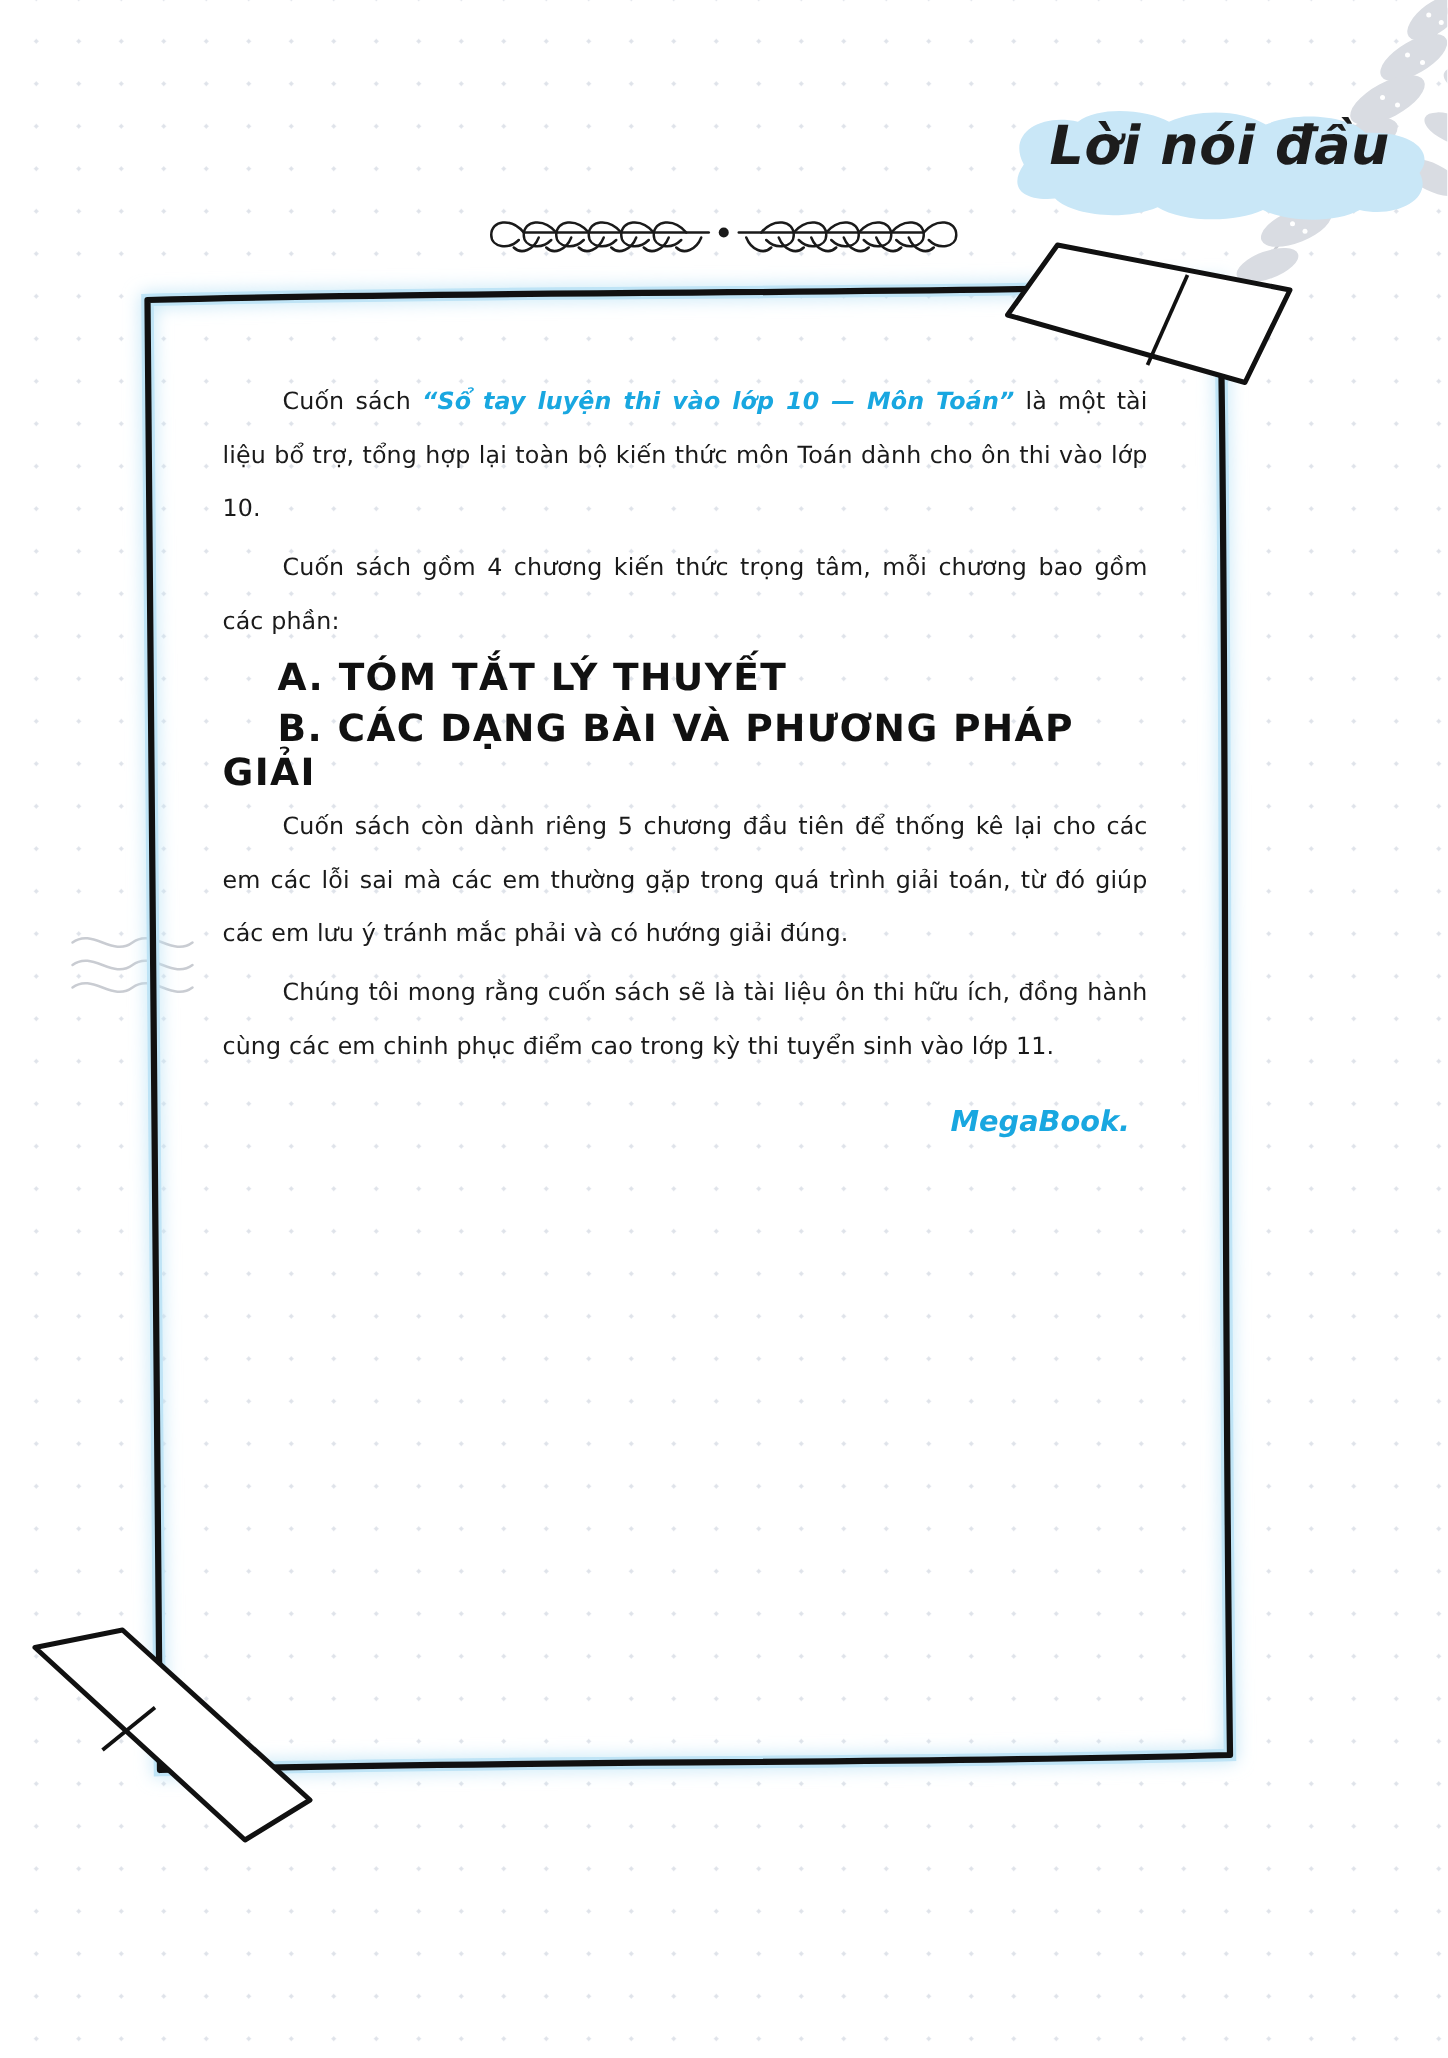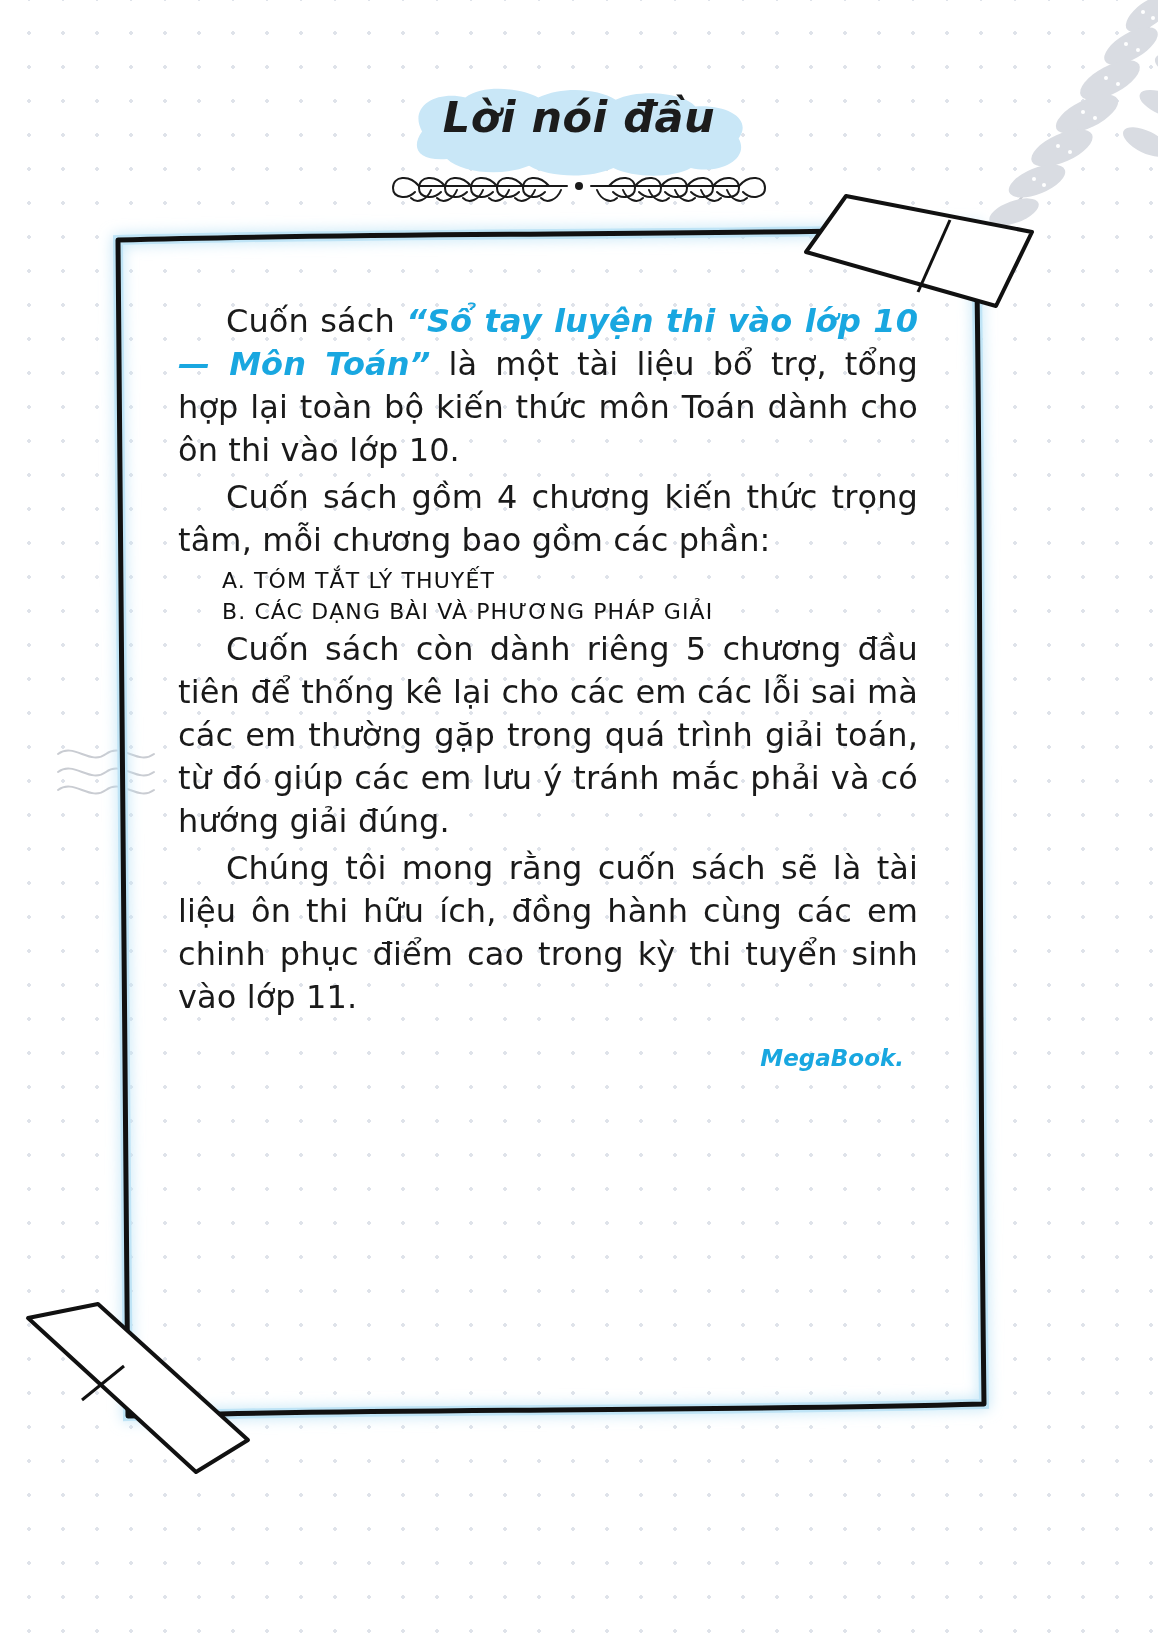--- a/index.html
+++ b/index.html
@@ -44,21 +44,21 @@
     height: 70px;
     pointer-events: none;
   }
 
   
   .title-wrap {
     position: absolute;
     top: 86px;
     left: 0;
     right: 0;
-    text-align: center;
+    text-align: right;
   }
   .title-blob {
     position: relative;
     display: inline-block;
     padding: 6px 46px 12px 46px;
   }
   .title-blob .blob-bg {
     position: absolute;
     left: 0; top: 0; right: 0; bottom: 0;
     z-index: 0;
@@ -102,36 +102,36 @@
   
   .content {
     position: absolute;
     left: 178px;
     top: 300px;
     width: 740px;
     color: #1a1a1a;
   }
   p.para {
     margin: 0 0 4px 0;
-    font-size: 32px;
+    font-size: 19px;
     line-height: 43px;
     text-align: justify;
     text-indent: 48px;
     font-family: "DejaVu Sans", sans-serif;
     letter-spacing: 0.1px;
   }
   .hl {
     color: #19a7e0;
     font-weight: bold;
     font-style: italic;
   }
   h3.heading {
     margin: 6px 0 4px 0;
-    font-size: 22px;
-    font-weight: normal;
+    font-size: 30px;
+    font-weight: bold;
     letter-spacing: 1.1px;
     text-indent: 44px;
     font-family: "DejaVu Sans", sans-serif;
     color: #111111;
   }
   .brand {
     margin-top: 26px;
     text-align: right;
     font-size: 23px;
     font-weight: bold;

